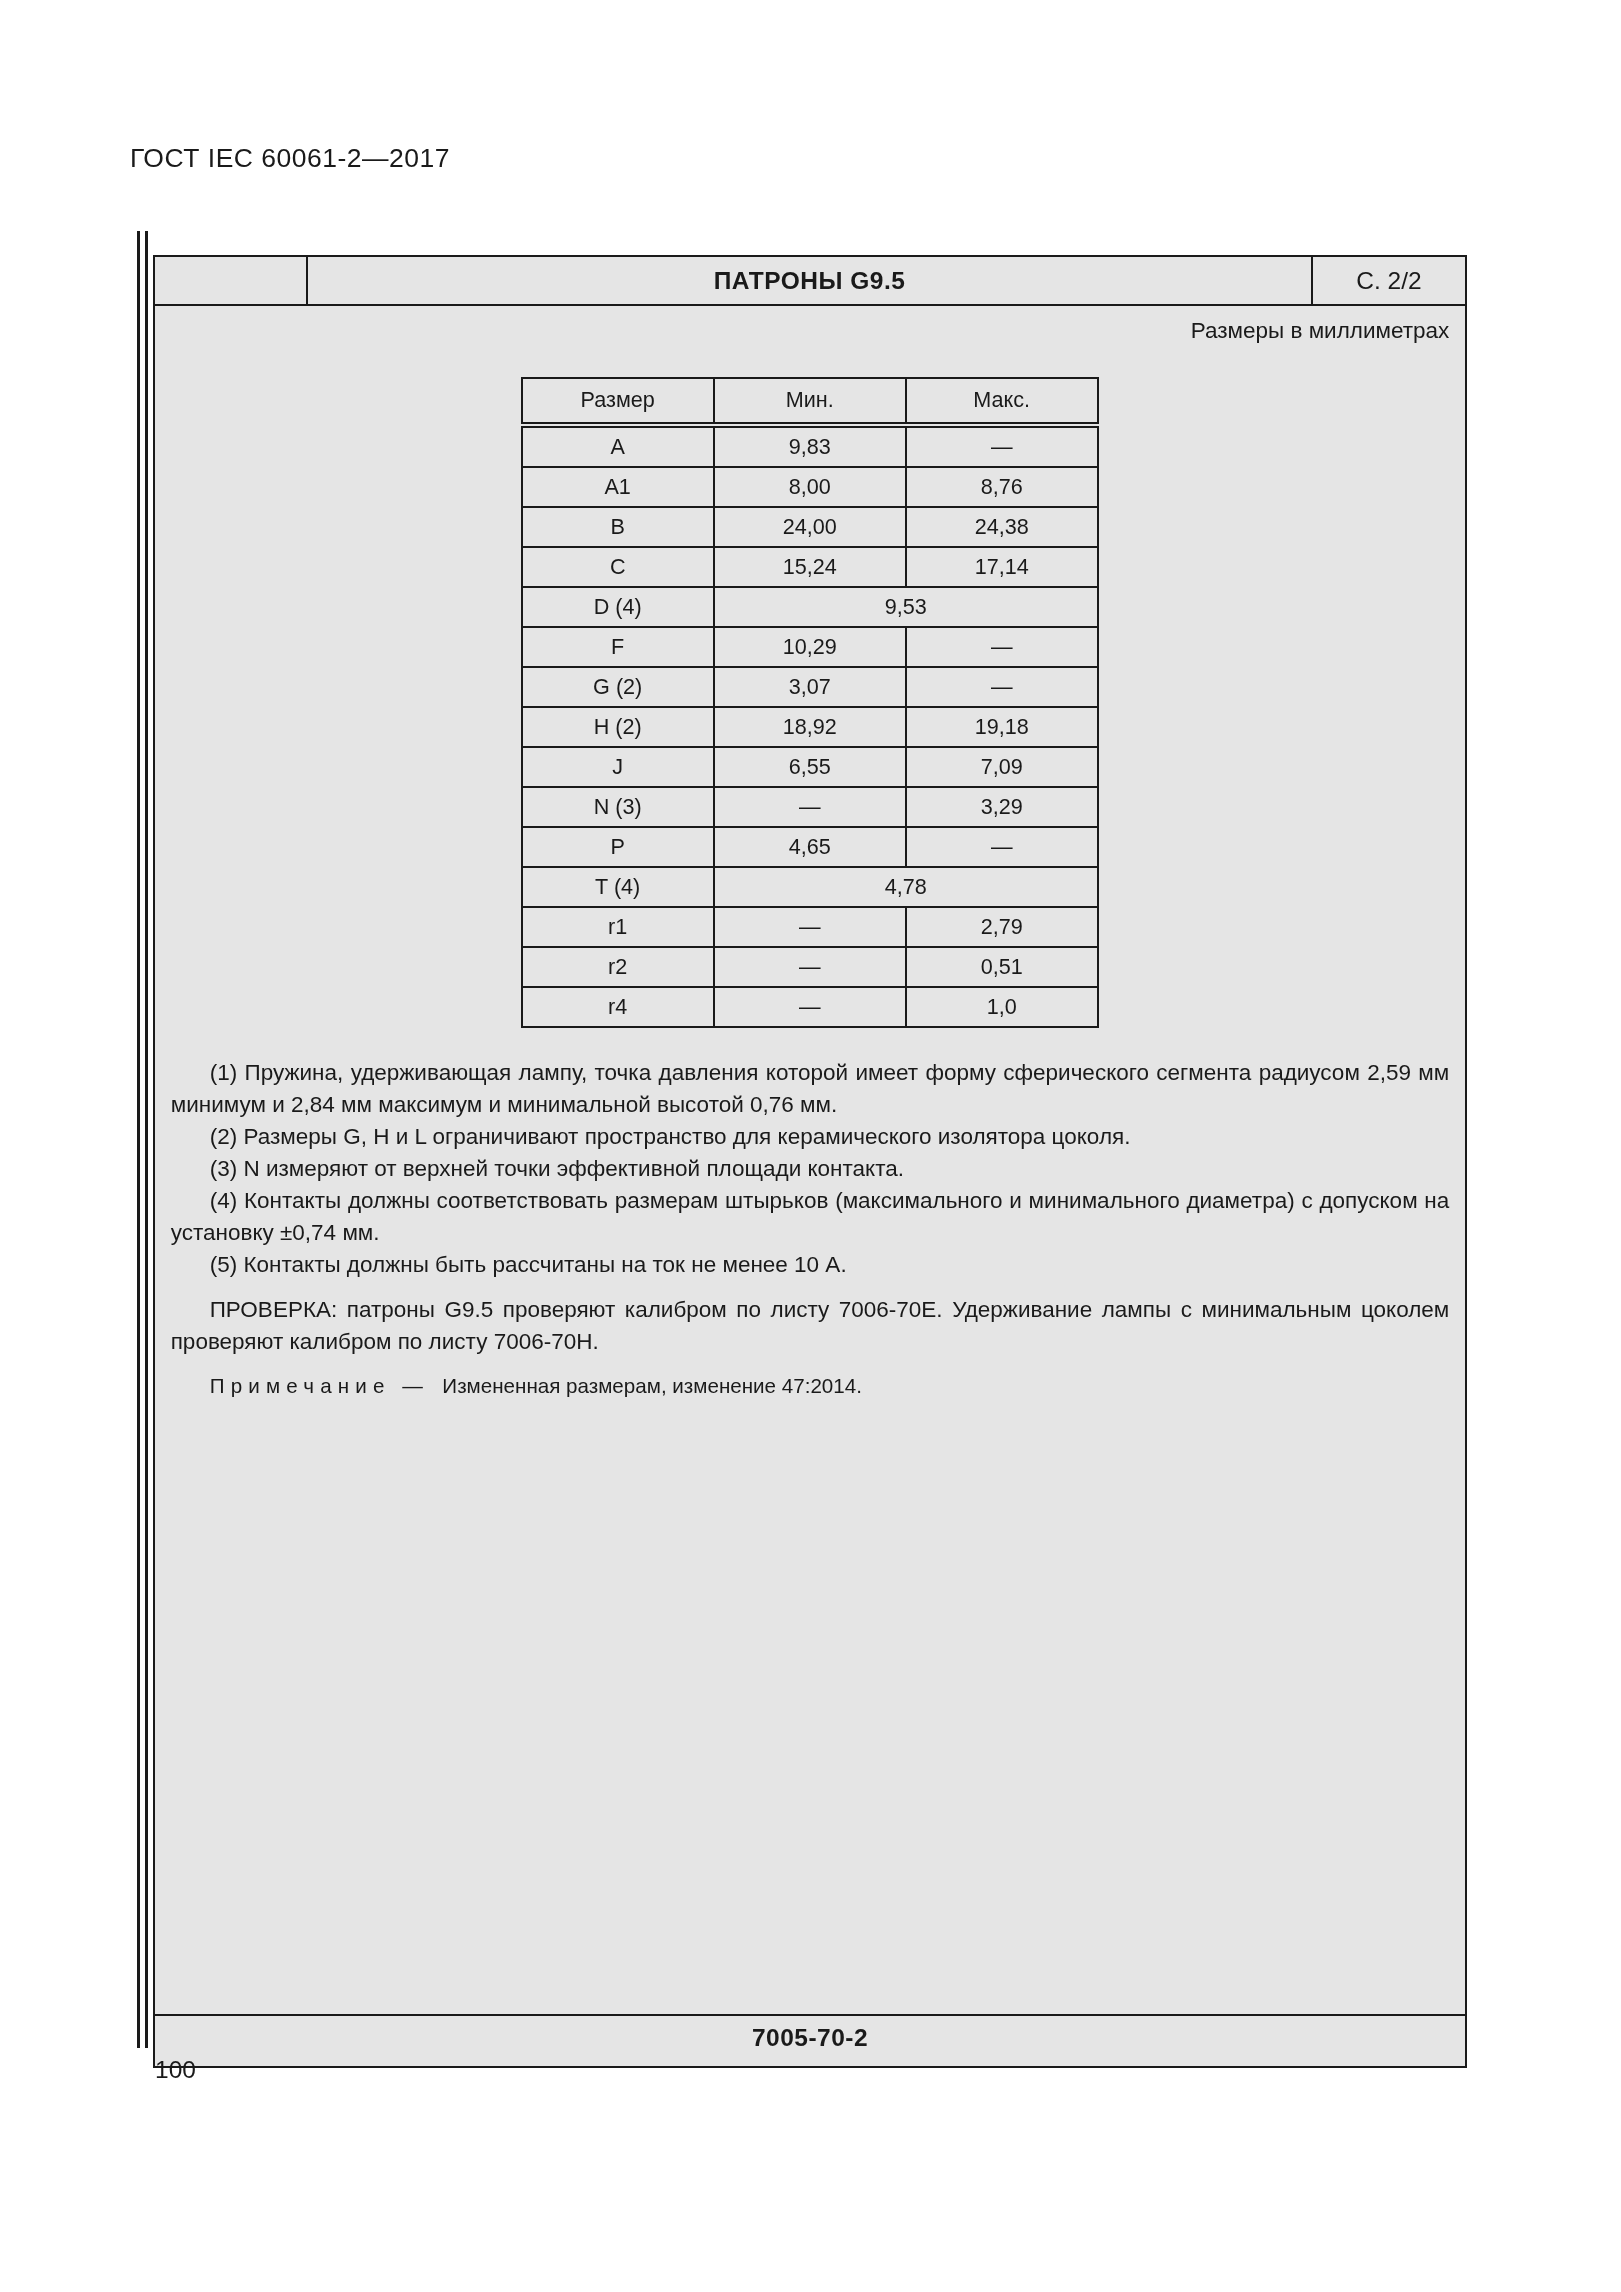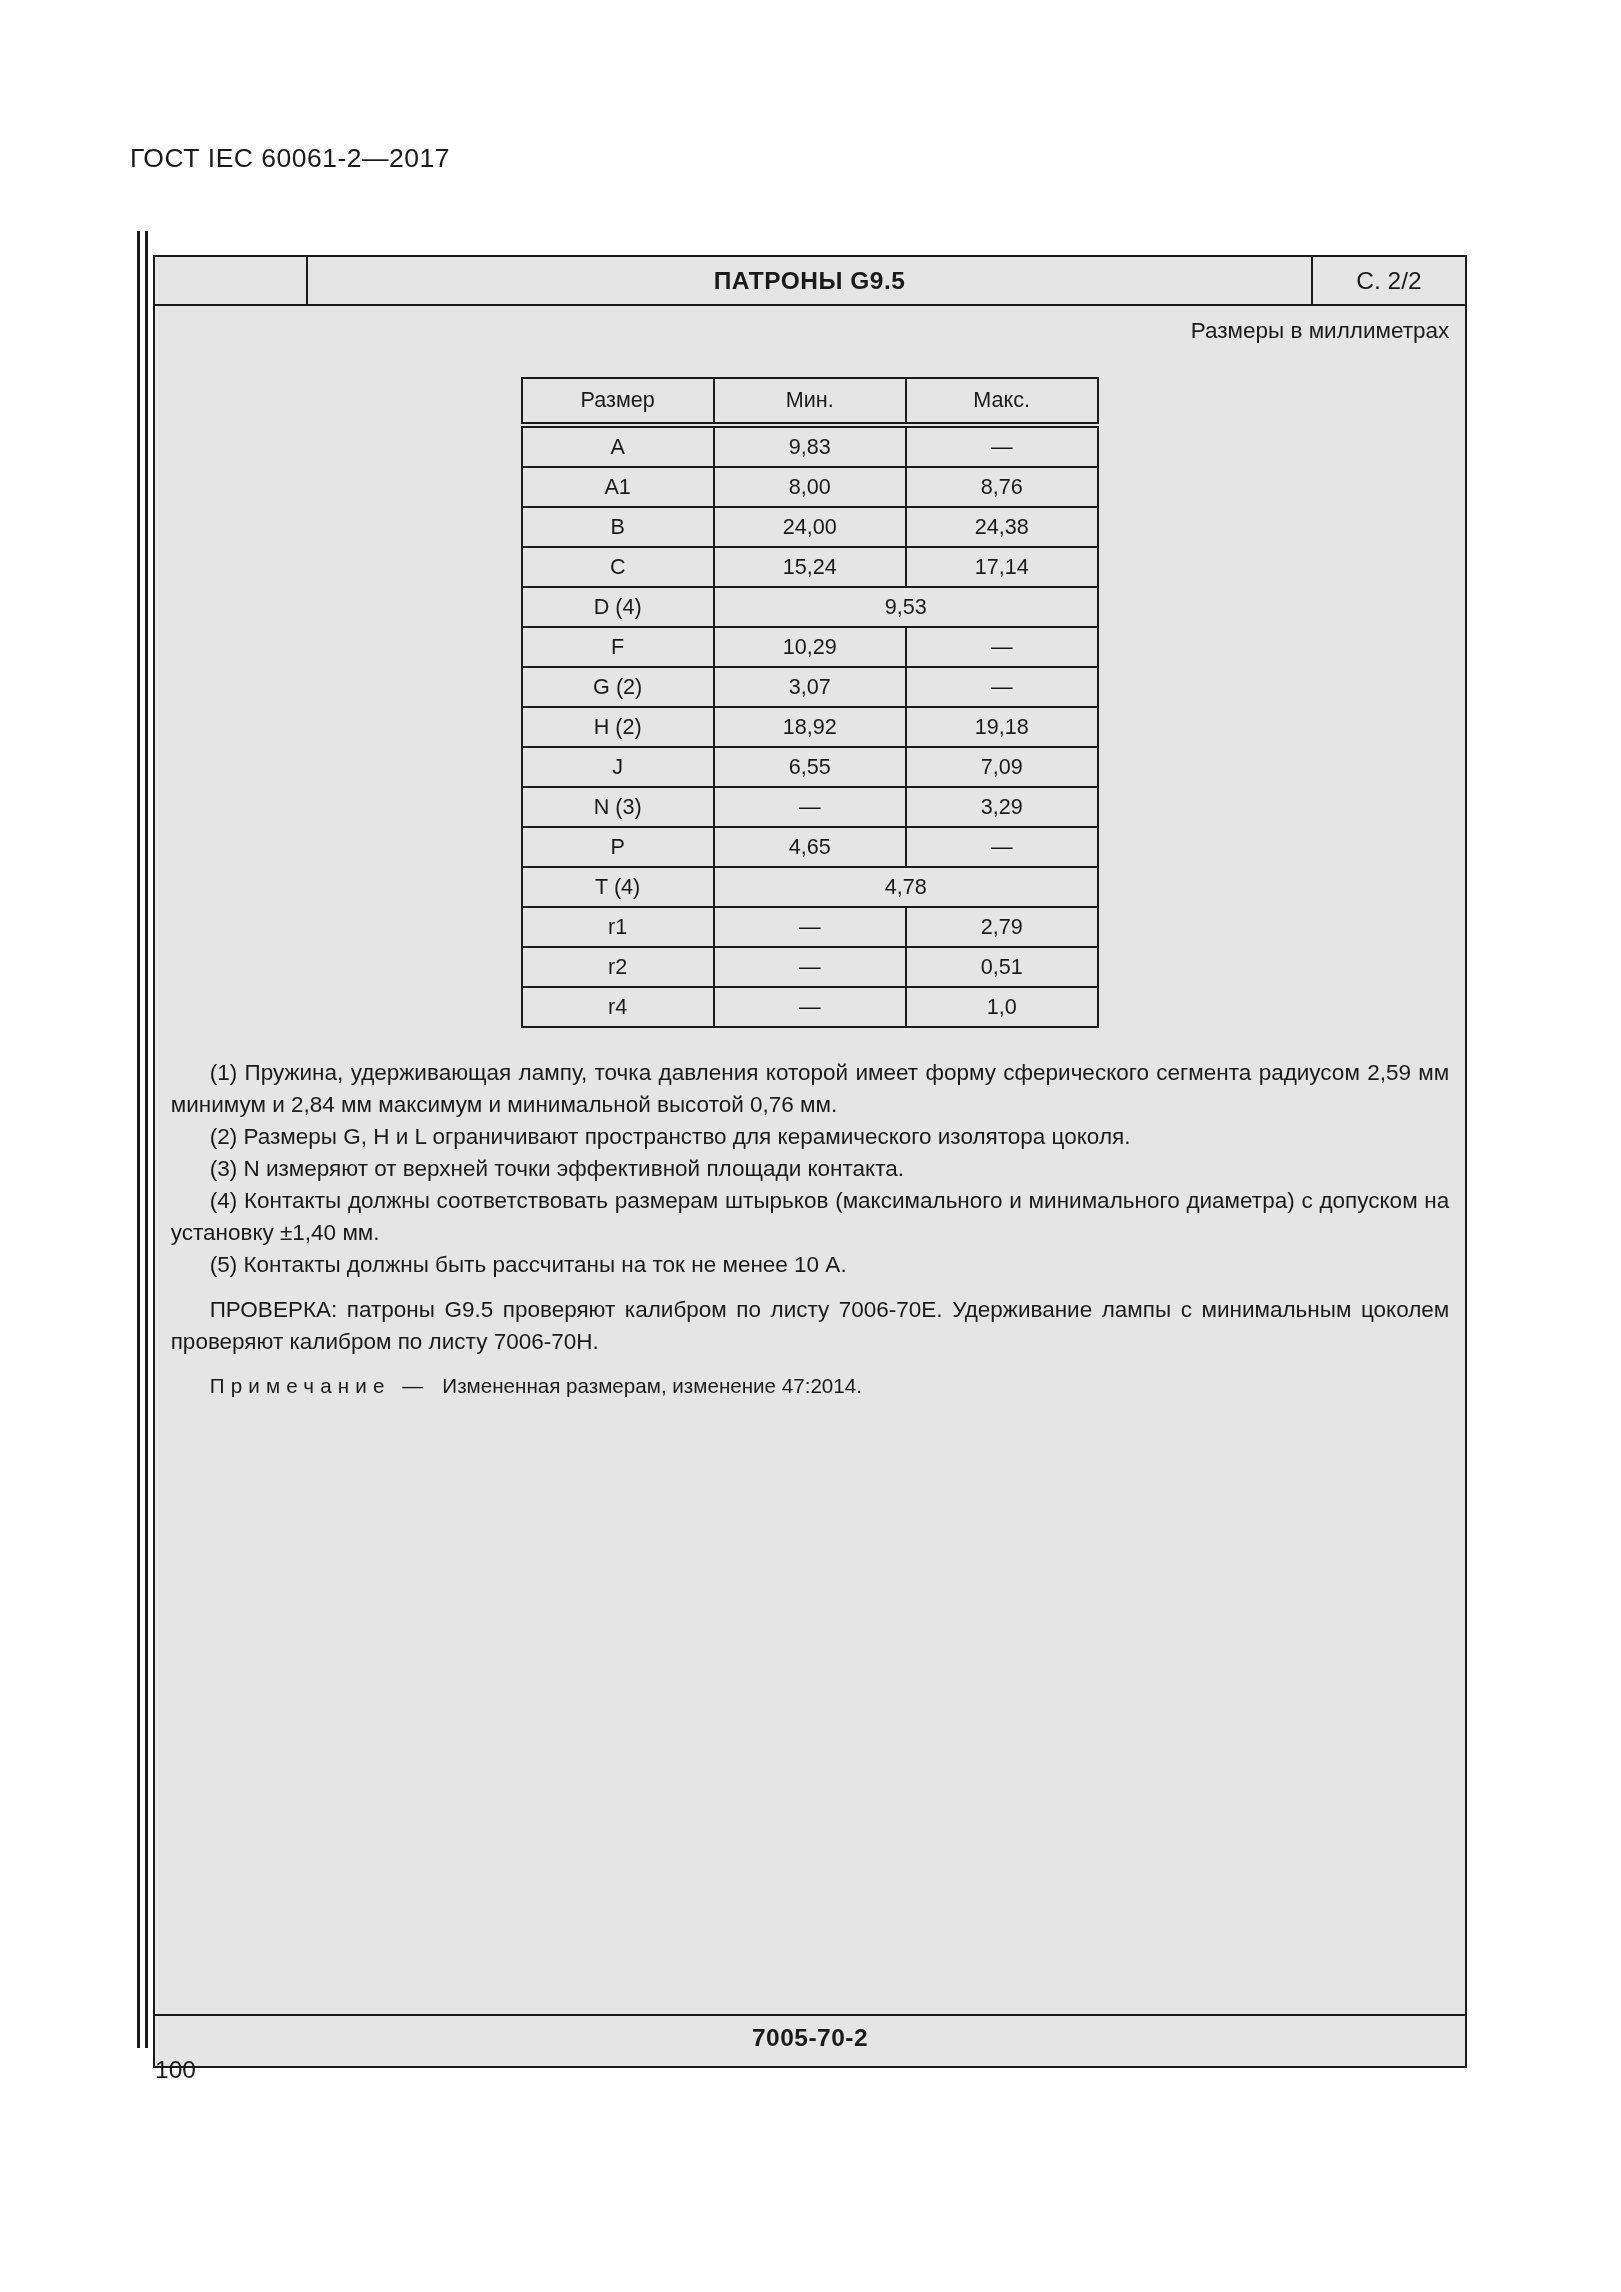--- a/index.html
+++ b/index.html
@@ -197,21 +197,21 @@
               <td>—</td>
               <td>1,0</td>
             </tr>
           </tbody>
       </table>
 
       <div class="notes">
         <p>(1) Пружина, удерживающая лампу, точка давления которой имеет форму сферического сегмента радиусом 2,59 мм минимум и 2,84 мм максимум и минимальной высотой 0,76 мм.</p>
         <p>(2) Размеры G, H и L ограничивают пространство для керамического изолятора цоколя.</p>
         <p>(3) N измеряют от верхней точки эффективной площади контакта.</p>
-        <p>(4) Контакты должны соответствовать размерам штырьков (максимального и минимального диаметра) с допуском на установку ±1,40 мм.</p>
+        <p>(4) Контакты должны соответствовать размерам штырьков (максимального и минимального диаметра) с допуском на установку ±0,74 мм.</p>
         <p>(5) Контакты должны быть рассчитаны на ток не менее 10 А.</p>
       </div>
 
       <div class="verify">
         <p>ПРОВЕРКА: патроны G9.5 проверяют калибром по листу 7006-70E. Удерживание лампы с минимальным цоколем проверяют калибром по листу 7006-70H.</p>
       </div>
 
       <div class="remark">
         <span class="remark-label">Примечание</span>
         <span class="remark-dash">—</span>

